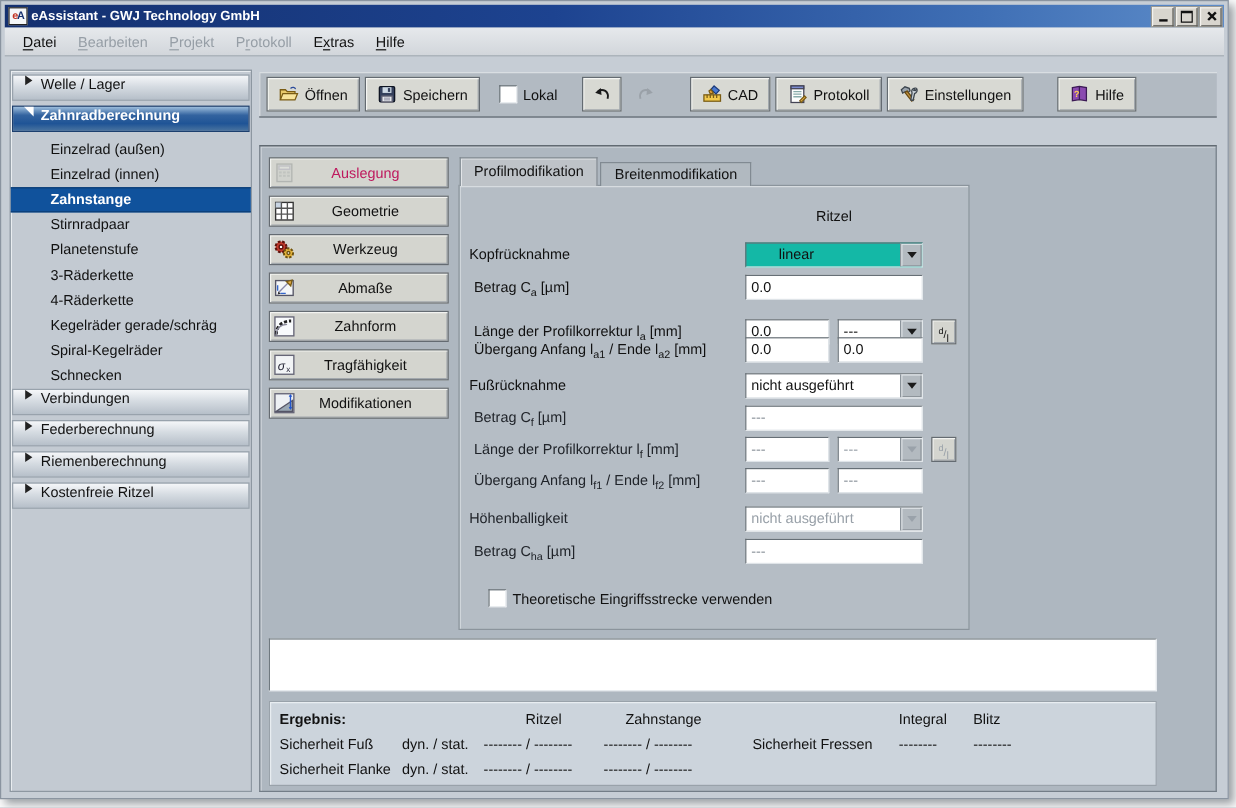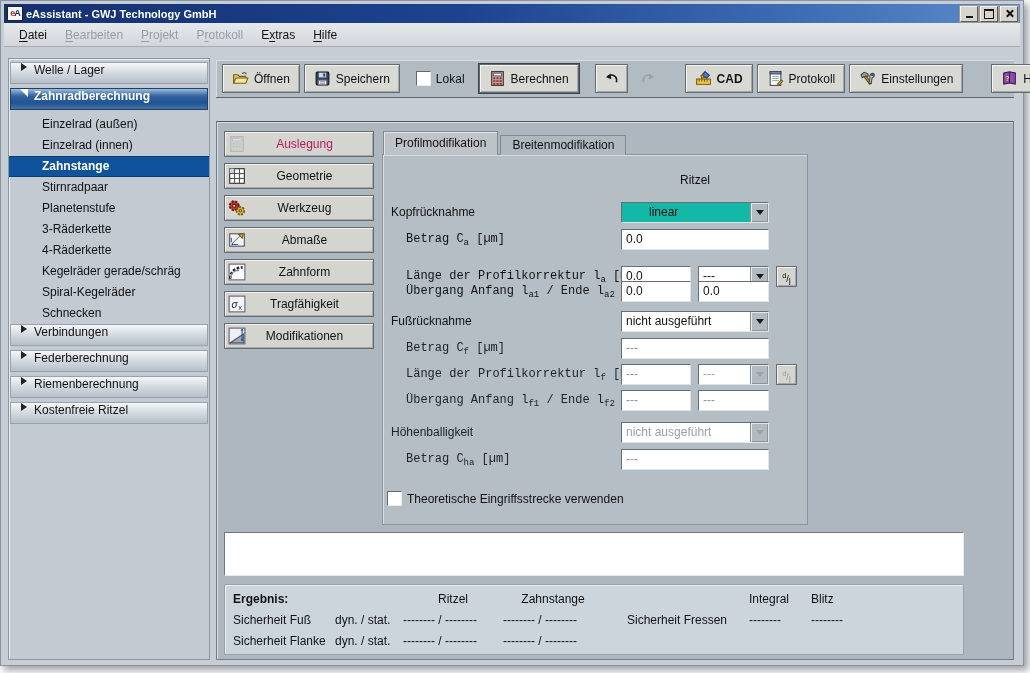--- a/index.html
+++ b/index.html
@@ -128,21 +128,21 @@
     box-shadow:inset 1px 1px 0 #e2e5e8;position:relative;z-index:4;
   }
   #tabpanel{
     position:absolute;left:165px;top:32px;width:426px;height:371px;
     background:#b5bdc5;border:1px solid #8b949c;
     box-shadow:inset 1px 1px 0 #d7dce0;box-sizing:border-box;z-index:2;
   }
   .colheader{position:absolute;left:238px;width:148px;top:18px;text-align:center;}
   .frow{position:absolute;left:0;width:100%;height:21px;}
   .frow .flabel{position:absolute;left:8px;top:3px;white-space:nowrap;}
-  .frow.indent .flabel{left:23px;font-family:Liberation Mono, monospace;}
+  .frow.indent .flabel{left:12px;}
   .frow.rdisabled .flabel{color:#20242a;}
   sub{font-size:9px;}
   .field{
     position:absolute;top:0;height:21px;background:#fff;
     border:1px solid;border-color:#666f76 #dfe4e8 #dfe4e8 #666f76;
     box-sizing:border-box;line-height:19px;padding-left:4px;overflow:hidden;
   }
   .field.dis{color:#8a929a;}
   .combo{position:absolute;top:0;height:21px;display:flex;box-sizing:border-box;
     border:1px solid;border-color:#666f76 #dfe4e8 #dfe4e8 #666f76;background:#fff;}
@@ -155,21 +155,21 @@
   }
   .carr i{width:0;height:0;border-top:5px solid #1a1a1a;border-left:4px solid transparent;border-right:4px solid transparent;}
   .combo.dis .cval{color:#98a0a8;}
   .combo.dis .carr i{border-top-color:#9aa2aa;}
   .dlbtn{
     position:absolute;top:0;width:21px;height:21px;background:#d4d5cf;
     border:1px solid #646b72;box-shadow:inset 1px 1px 0 #f2f3f0, inset -1px -1px 0 #a2a8ad;
     box-sizing:border-box;text-align:center;font-size:9px;line-height:17px;cursor:default;
   }
   .dlbtn.dis{color:#99a1a9;}
-  .cbrow{position:absolute;left:4px;display:flex;align-items:center;justify-content:space-between;}
+  .cbrow{position:absolute;left:24px;display:flex;align-items:center;justify-content:space-between;}
   
   #messagebox{
     position:absolute;left:7px;top:410px;width:740px;height:44px;background:#fff;
     border:1px solid;border-color:#6f7980 #e6eaee #e6eaee #6f7980;box-sizing:border-box;
   }
   #results{
     position:absolute;left:7px;top:462px;width:740px;height:71px;
     background:#ccd4dc;border:1px solid #99a2aa;box-shadow:inset 1px 1px 0 #e8edf1;
     box-sizing:border-box;padding:6px 0 0 8px;
   }
@@ -262,51 +262,33 @@
           <rect x="4" y="9.5" width="8" height="4.5" fill="#eef2f5" stroke="#667"></rect>
           <line x1="5.5" y1="11" x2="10.5" y2="11" stroke="#99a"></line>
           <line x1="5.5" y1="12.5" x2="10.5" y2="12.5" stroke="#99a"></line>
         </svg>
         <span>Speichern</span>
       </div>
       <div class="checkrow">
         <span class="checkbox"></span>
         <span>Lokal</span>
       </div>
-      <div class="tbtn default" style="margin-right: 10px;">
-        <svg class="" viewBox="0 0 16 16" xmlns="http://www.w3.org/2000/svg">
-          <rect x="2.5" y="1.5" width="11" height="13" fill="#b9a7a0" stroke="#4a3030"></rect>
-          <rect x="4" y="3" width="8" height="2.6" fill="#f2f6f9" stroke="#666"></rect>
-          <g fill="#9a2d2d">
-            <rect x="4" y="7" width="2" height="1.6"></rect>
-            <rect x="7" y="7" width="2" height="1.6"></rect>
-            <rect x="10" y="7" width="2" height="1.6"></rect>
-            <rect x="4" y="9.6" width="2" height="1.6"></rect>
-            <rect x="7" y="9.6" width="2" height="1.6"></rect>
-            <rect x="10" y="9.6" width="2" height="1.6"></rect>
-            <rect x="4" y="12.2" width="2" height="1.6"></rect>
-            <rect x="7" y="12.2" width="2" height="1.6"></rect>
-            <rect x="10" y="12.2" width="2" height="1.6"></rect>
-          </g>
-        </svg>
-        <span>Berechnen</span>
-      </div>
       <div class="tbtn iconic" style="margin-left: 6px;">
         <svg class="" viewBox="0 0 16 16" xmlns="http://www.w3.org/2000/svg">
           <path d="M4.5 6.2c2.8-2.6 7.6-1.7 8.3 2.6.1.9 0 1.7-.3 2.7" fill="none" stroke="#1a1a1a" stroke-width="1.5"></path>
           <path d="M7.2 3.2L2.8 6.8l5 1.8z" fill="#1a1a1a"></path>
         </svg>
       </div>
       <div class="tbtn iconic flat">
         <svg class="" viewBox="0 0 16 16" xmlns="http://www.w3.org/2000/svg">
           <path d="M11.5 6.2C8.7 3.6 3.9 4.5 3.2 8.8c-.1.9 0 1.7.3 2.7" fill="none" stroke="#9aa1a8" stroke-width="1.5"></path>
           <path d="M8.8 3.2l4.4 3.6-5 1.8z" fill="#9aa1a8"></path>
         </svg>
       </div>
-      <div class="tbtn " style="margin-left: 16px; font-weight: bold;">
+      <div class="tbtn " style="margin-left: 16px;">
         <svg class="" viewBox="0 0 16 16" xmlns="http://www.w3.org/2000/svg">
           <rect x="1.5" y="8.5" width="13" height="5" fill="#f2c94c" stroke="#7a5c14"></rect>
           <g stroke="#7a5c14">
             <line x1="4" y1="8.5" x2="4" y2="11"></line>
             <line x1="6.5" y1="8.5" x2="6.5" y2="11"></line>
             <line x1="9" y1="8.5" x2="9" y2="11"></line>
             <line x1="11.5" y1="8.5" x2="11.5" y2="11"></line>
           </g>
           <path d="M9.5 1.5l4 3.5-2.5 2.8-4-3.5z" fill="#4a7ad0" stroke="#1c3a7a"></path>
           <path d="M7 4.3l-1.5 1.2 1 2.3 2.5-.7z" fill="#e8a13a" stroke="#7a5c14"></path>

